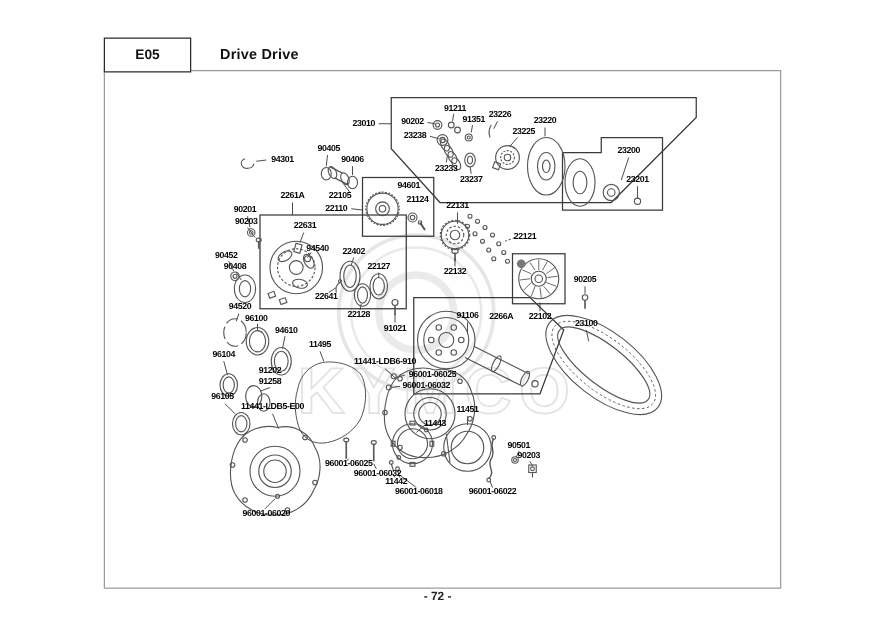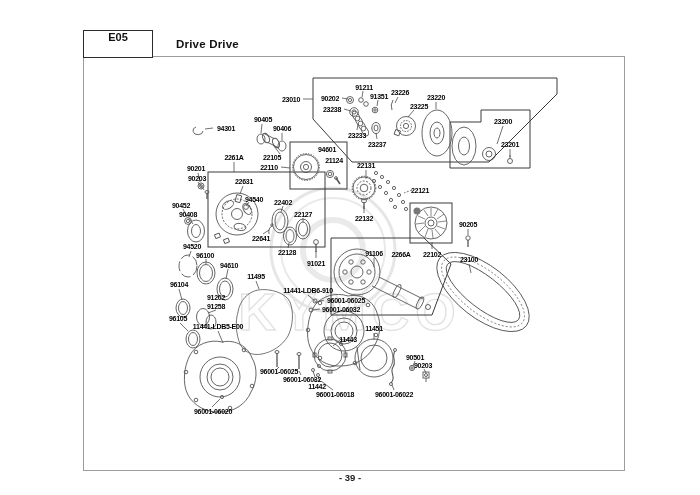--- a/index.html
+++ b/index.html
@@ -1,19 +1,19 @@
 <!DOCTYPE html>
 <html><head>
 <meta charset="utf-8">
 <style>
   html,body{margin:0;padding:0;background:#fff;width:700px;height:495px;overflow:hidden;
             font-family:"Liberation Sans",sans-serif;position:relative;}
   #page{position:relative;width:700px;height:495px;background:#fff;}
   #header-code-box{position:absolute;left:83px;top:30px;width:68px;height:26px;
-    border:1.6px solid #2b2b2b;display:flex;justify-content:center;
+    border:1.6px solid #2b2b2b;display:flex;align-items:center;justify-content:center;
     font-weight:bold;font-size:11px;color:#111;background:#fff;z-index:5;}
   #header-title{position:absolute;left:176px;top:38px;font-weight:bold;font-size:11.5px;
     color:#111;z-index:5;letter-spacing:.2px;}
   #main-frame{position:absolute;left:83px;top:56px;width:540px;height:413px;
     border:1.6px solid #9c9c9c;background:#fff;z-index:1;}
   #diagram-svg{position:absolute;left:0;top:0;z-index:2;}
   #label-layer{position:absolute;left:0;top:0;width:700px;height:495px;z-index:3;pointer-events:none;}
   .part-label{position:absolute;font-weight:bold;font-size:7px;letter-spacing:-0.3px;
     color:#000;white-space:nowrap;transform:translate(-50%,-50%);line-height:1;}
   #footer-page{position:absolute;left:0;top:472px;width:700px;text-align:center;
@@ -477,14 +477,14 @@
       <span class="part-label" style="left: 317px; top: 386px;">11442</span>
       <span class="part-label" style="left: 335px; top: 394px;">96001-06018</span>
       <span class="part-label" style="left: 374px; top: 328px;">11451</span>
       <span class="part-label" style="left: 348px; top: 339px;">11443</span>
       <span class="part-label" style="left: 394px; top: 394px;">96001-06022</span>
       <span class="part-label" style="left: 415px; top: 357px;">90501</span>
       <span class="part-label" style="left: 423px; top: 365px;">90203</span>
       <span class="part-label" style="left: 213px; top: 411px;">96001-06020</span>
     </div>
 
-  <div id="footer-page">- 39 -</div>
+  <div id="footer-page">- 72 -</div>
 </div>
 
 </body></html>

